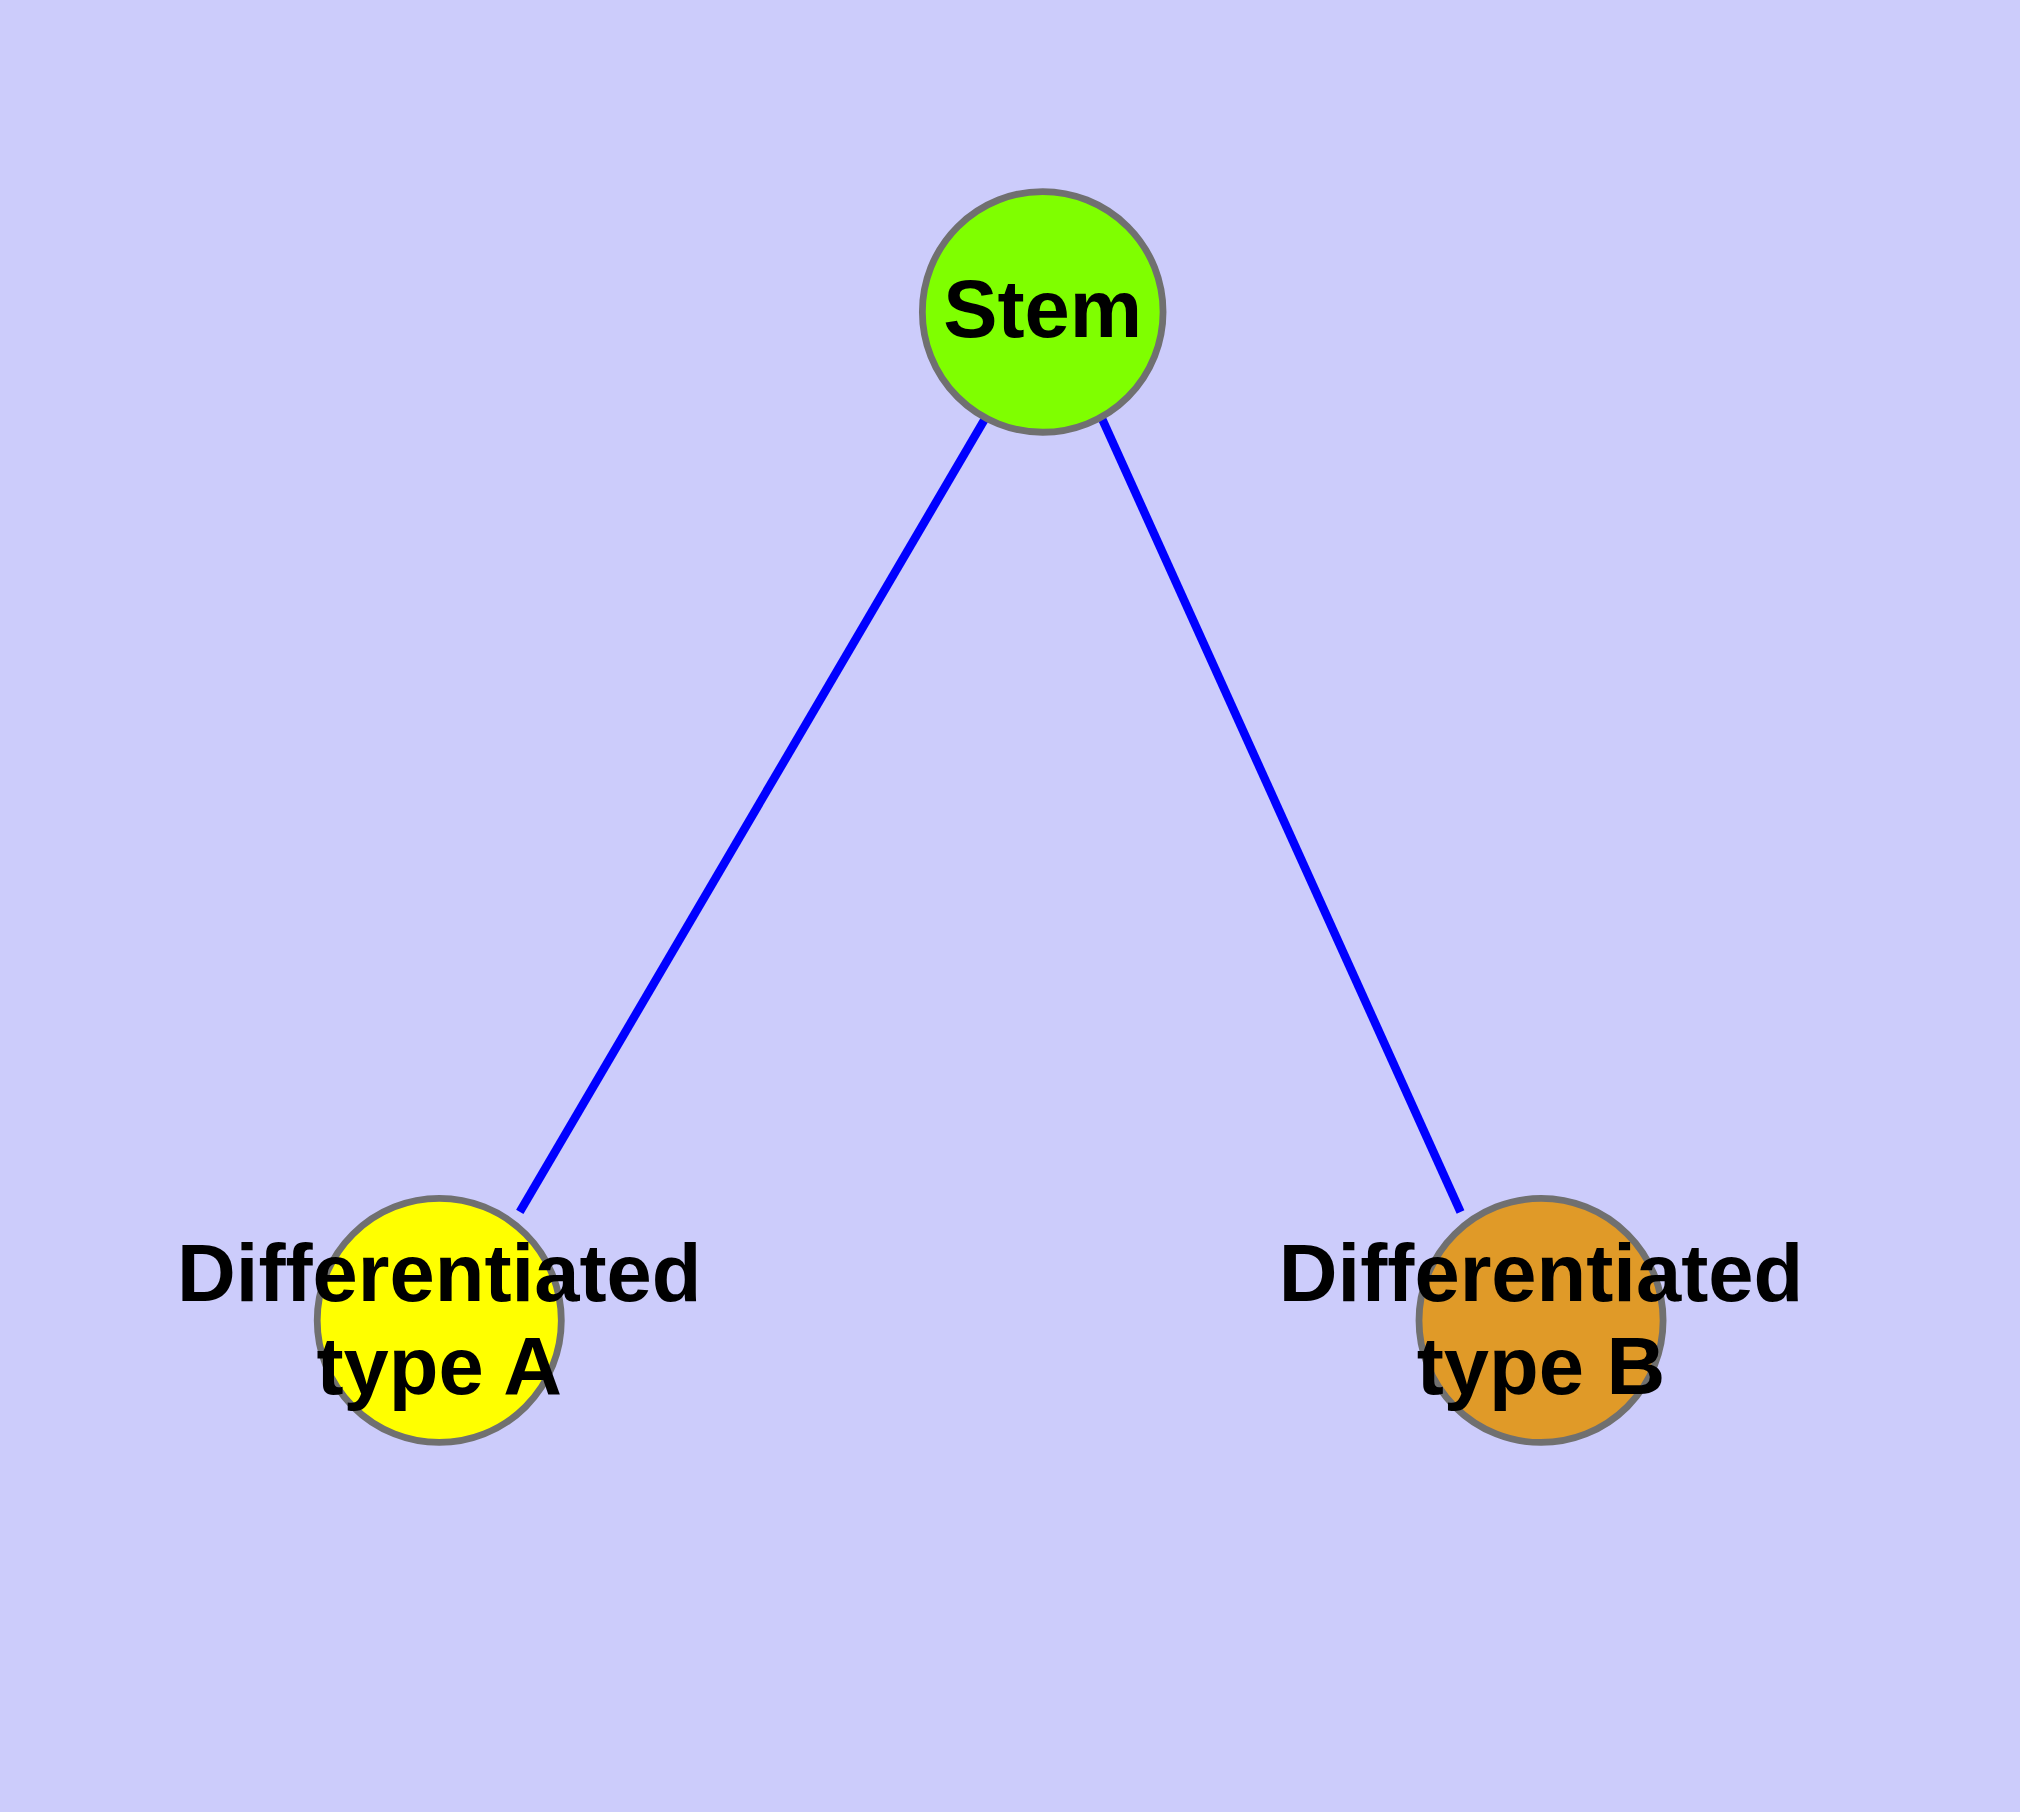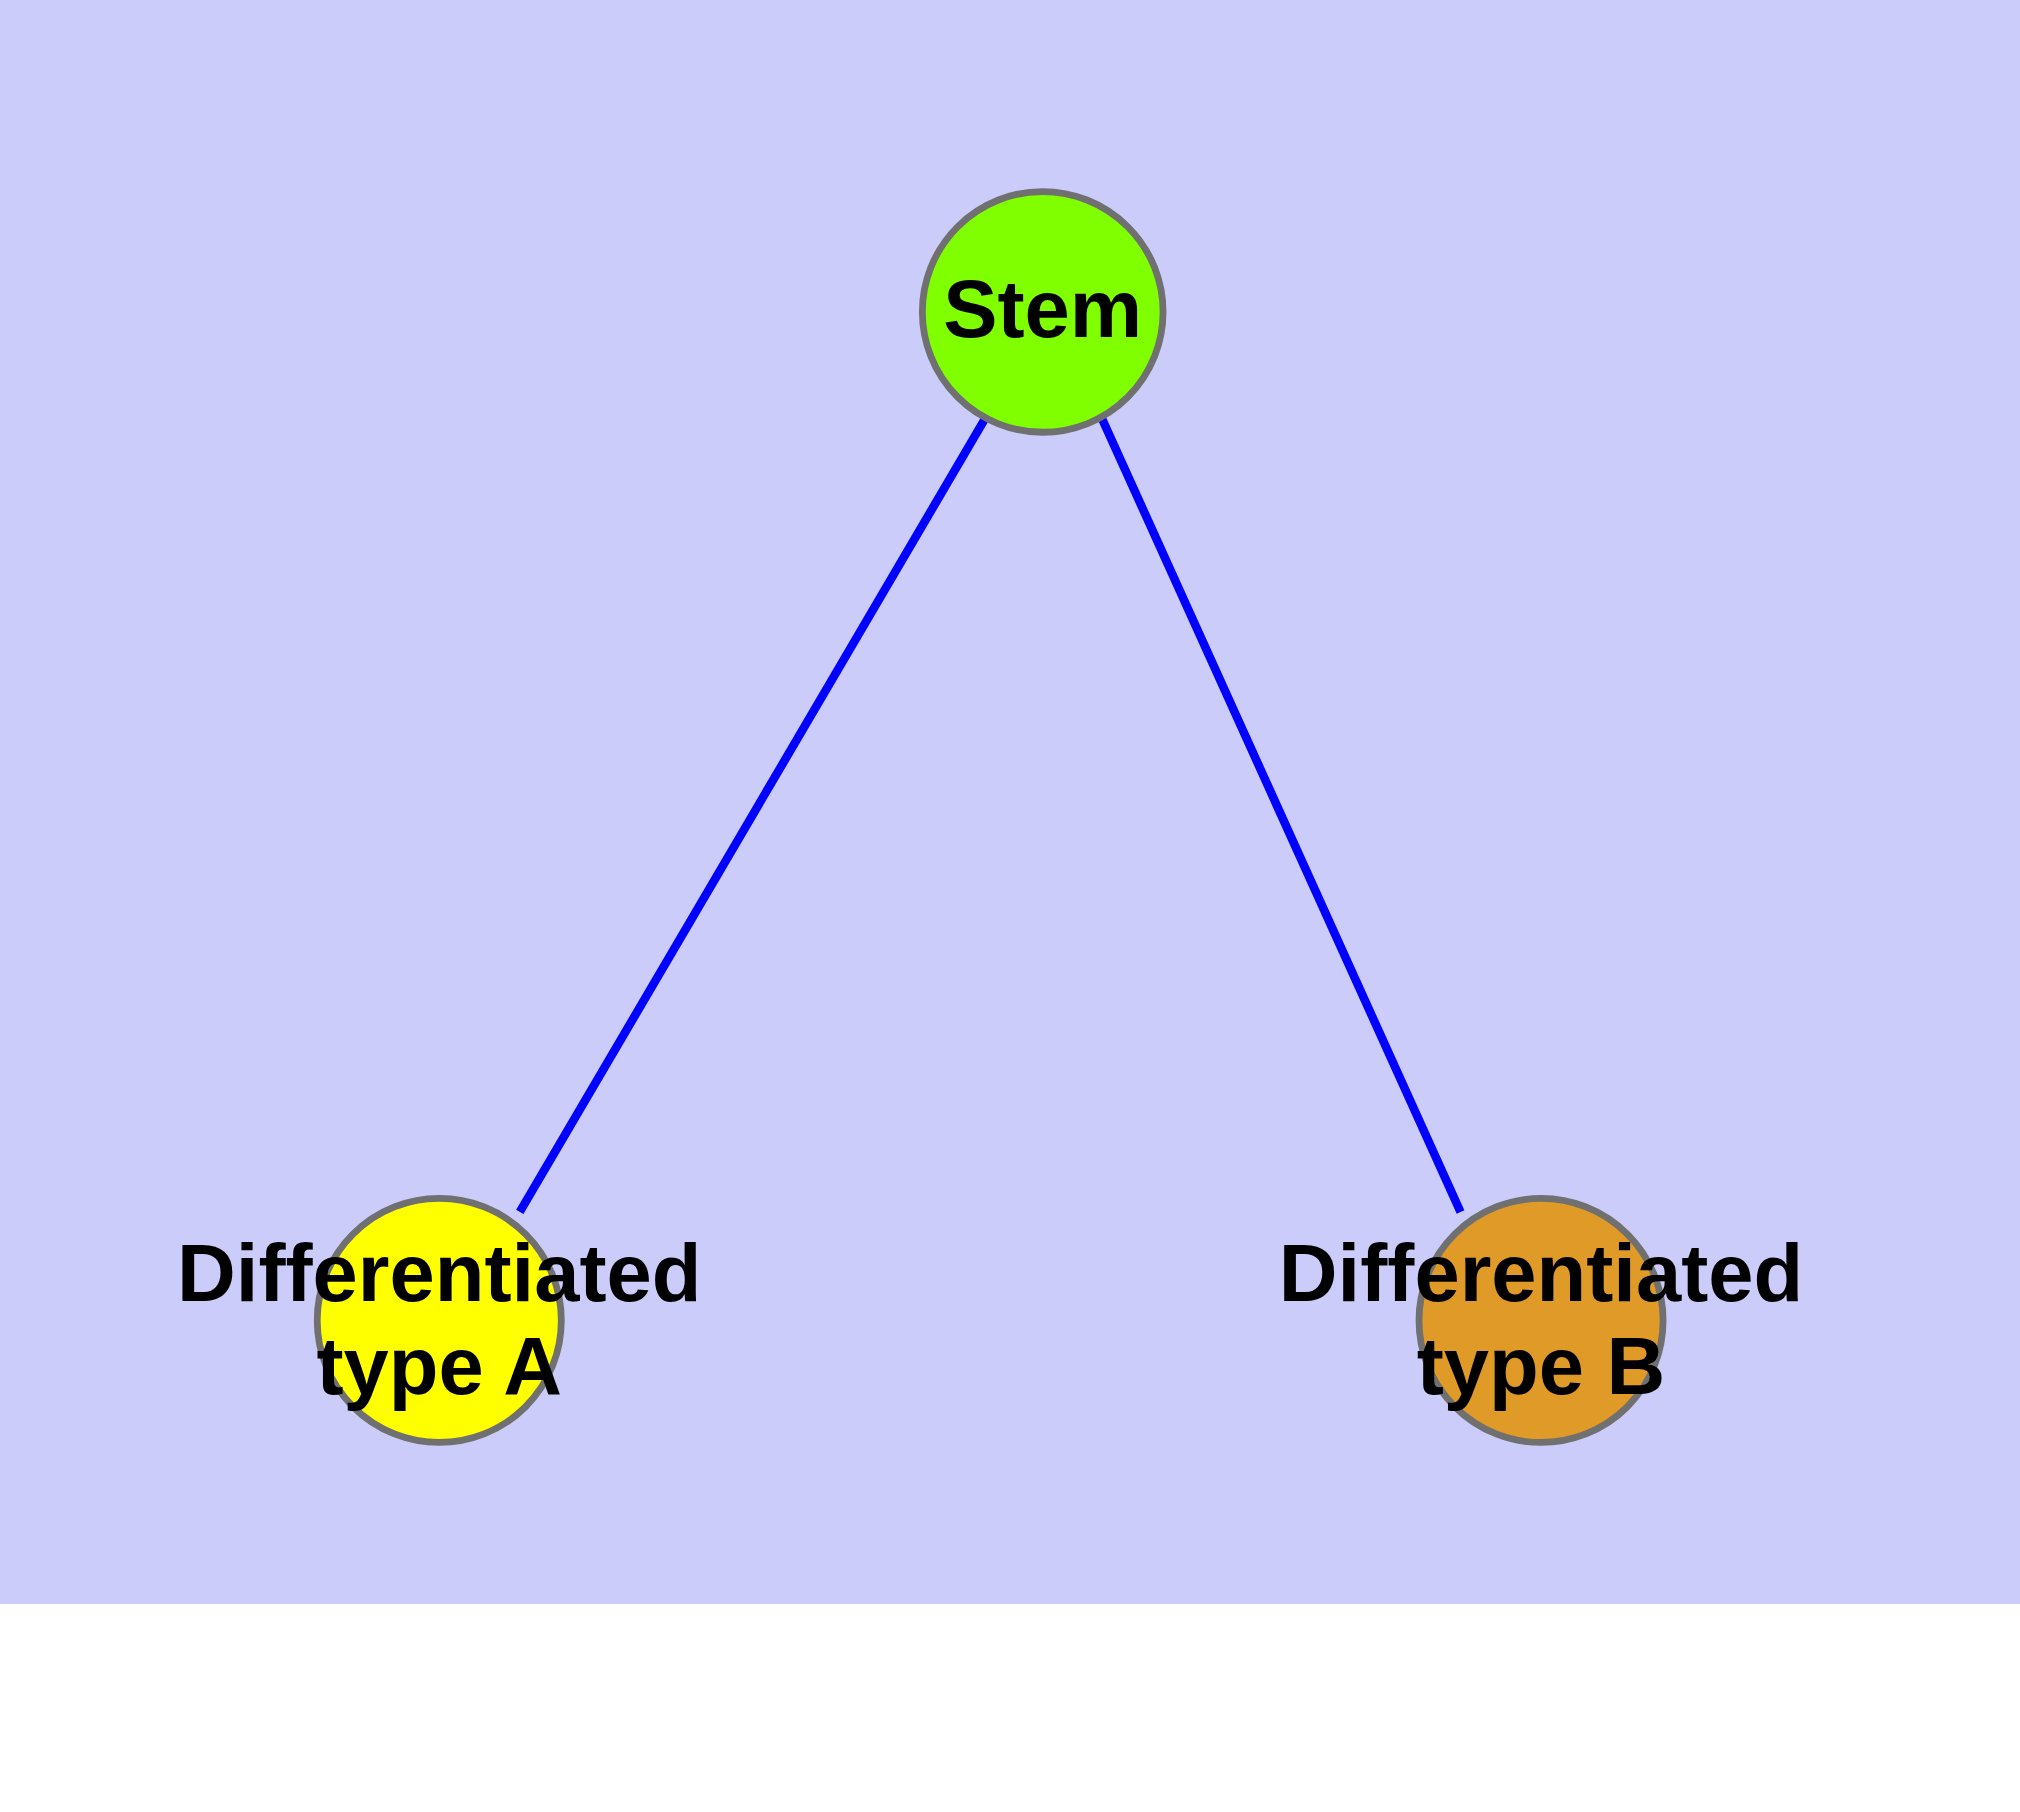--- a/index.html
+++ b/index.html
@@ -3,21 +3,21 @@
 <meta charset="utf-8">
 <style>
   html, body {
     margin: 0;
     padding: 0;
     background: #ffffff;
   }
   #canvas {
     position: relative;
     width: 2021px;
-    height: 1604px;
+    height: 1812px;
     overflow: hidden;
     font-family: "Liberation Sans", sans-serif;
   }
   #bg-rect {
     position: absolute;
     left: 0;
     top: 0;
     width: 2021px;
     height: 1812px;
     background: #ccccfb;

